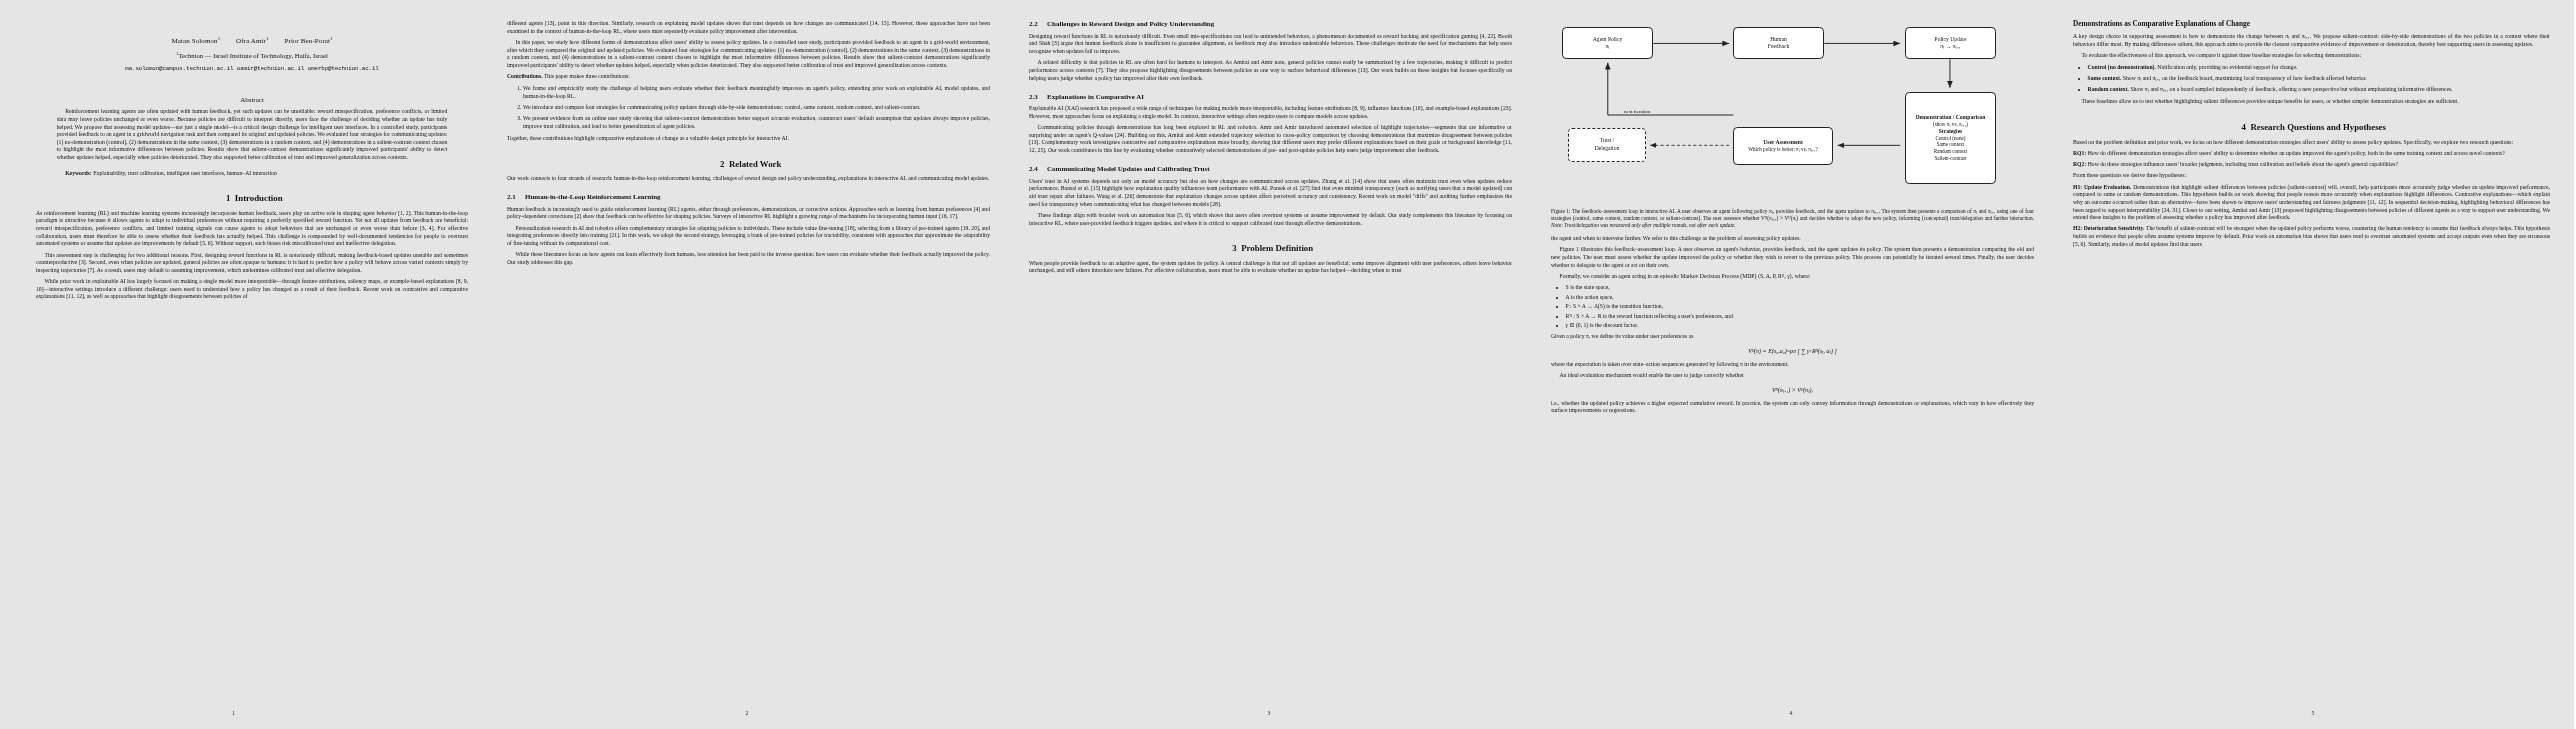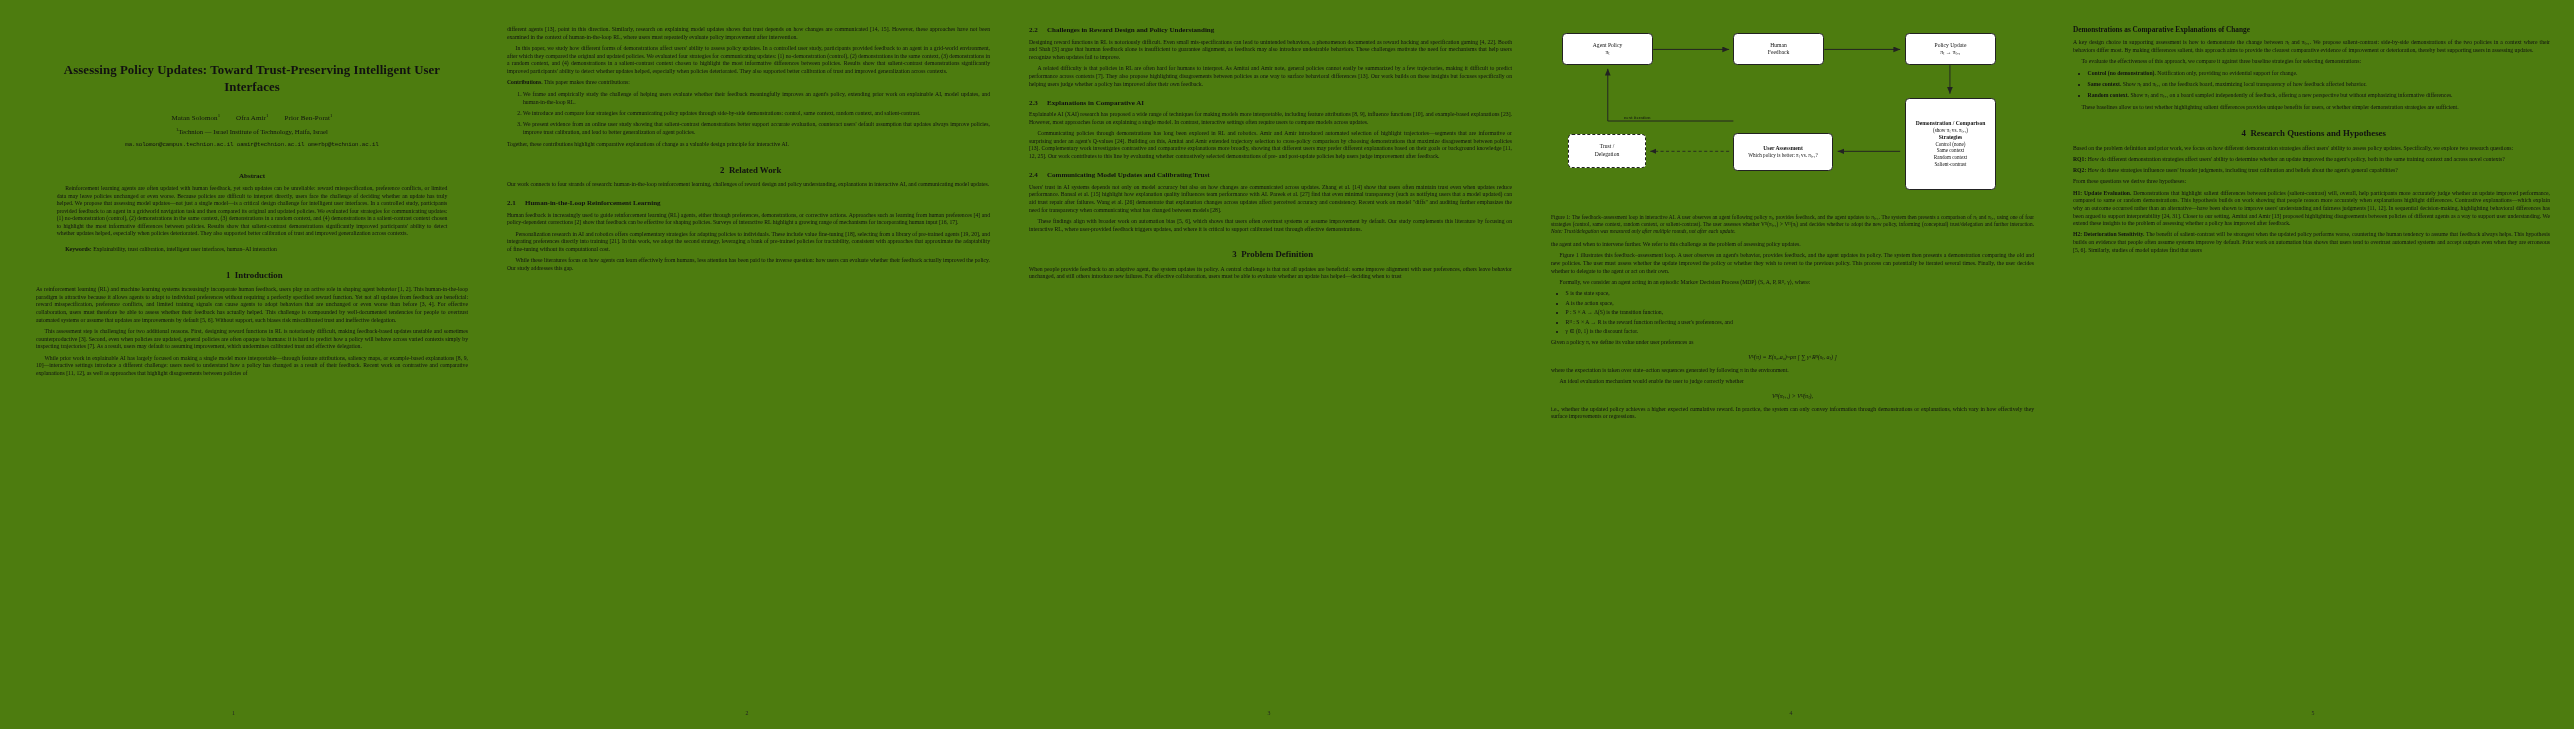--- a/index.html
+++ b/index.html
@@ -40,23 +40,23 @@
     white-space: nowrap;
     font-family: "Liberation Sans", sans-serif;
     font-size: 12.8px;
     letter-spacing: 0.2px;
     color: #8b8b8b;
   }
   
   .page {
     position: relative;
     height: 729px;
-    background: #4d7c0f;
+    background: #e5e5e5;
     box-sizing: border-box;
-    padding: 26px 0 0 0;
+    padding: 20px 0 0 0;
   }
   .page-1 { width: 486px; padding-left: 36px; padding-right: 18px; }
   .page-2 { width: 522px; padding-left: 21px; padding-right: 18px; }
   .page-3 { width: 522px; padding-left: 21px; padding-right: 18px; }
   .page-4 { width: 522px; padding-left: 21px; padding-right: 18px; }
   .page-5 { width: 522px; padding-left: 21px; padding-right: 24px; }
 
   .pagenum {
     position: absolute;
     bottom: 13.4px;
@@ -92,21 +92,21 @@
   .emails {
     text-align: center;
     font-family: "Liberation Mono", monospace;
     font-size: 5.8px;
     margin-top: 5.5px;
     letter-spacing: -0.1px;
   }
   h2.abstract-head {
     text-align: center;
     font-size: 7px;
-    font-weight: bold;
+    font-weight: normal;
     margin: 24px 0 4.9px 0;
   }
   .abstract-body {
     font-size: 5.7px;
     line-height: 1.33;
     text-align: justify;
     margin: 0 20.7px;
     text-indent: 8.5px;
     hyphens: auto;
   }
@@ -215,21 +215,20 @@
 </head>
 <body>
 
 <div class="sheet">
 
   <div class="arxiv-stamp">
     <span>arXiv:2510.10616v1  [cs.HC]  12 Oct 2025</span>
   </div>
 
   <div class="page page-1">
-    <h1 class="title">Assessing Policy Updates: Toward Trust-Preserving Intelligent User Interfaces</h1>
 
     <div class="authors">
       <span>Matan Solomon</span><sup class="fn">1</sup><span class="sep"></span><span>Ofra Amir</span><sup class="fn">1</sup><span class="sep"></span><span>Prior Ben-Porat</span><sup class="fn">1</sup>
     </div>
 
     <div class="affil">
       <sup class="fn">1</sup><span>Technion — Israel Institute of Technology, Haifa, Israel</span>
     </div>
 
     <div class="emails">ma.solomon@campus.technion.ac.il   oamir@technion.ac.il   omerbp@technion.ac.il</div>

